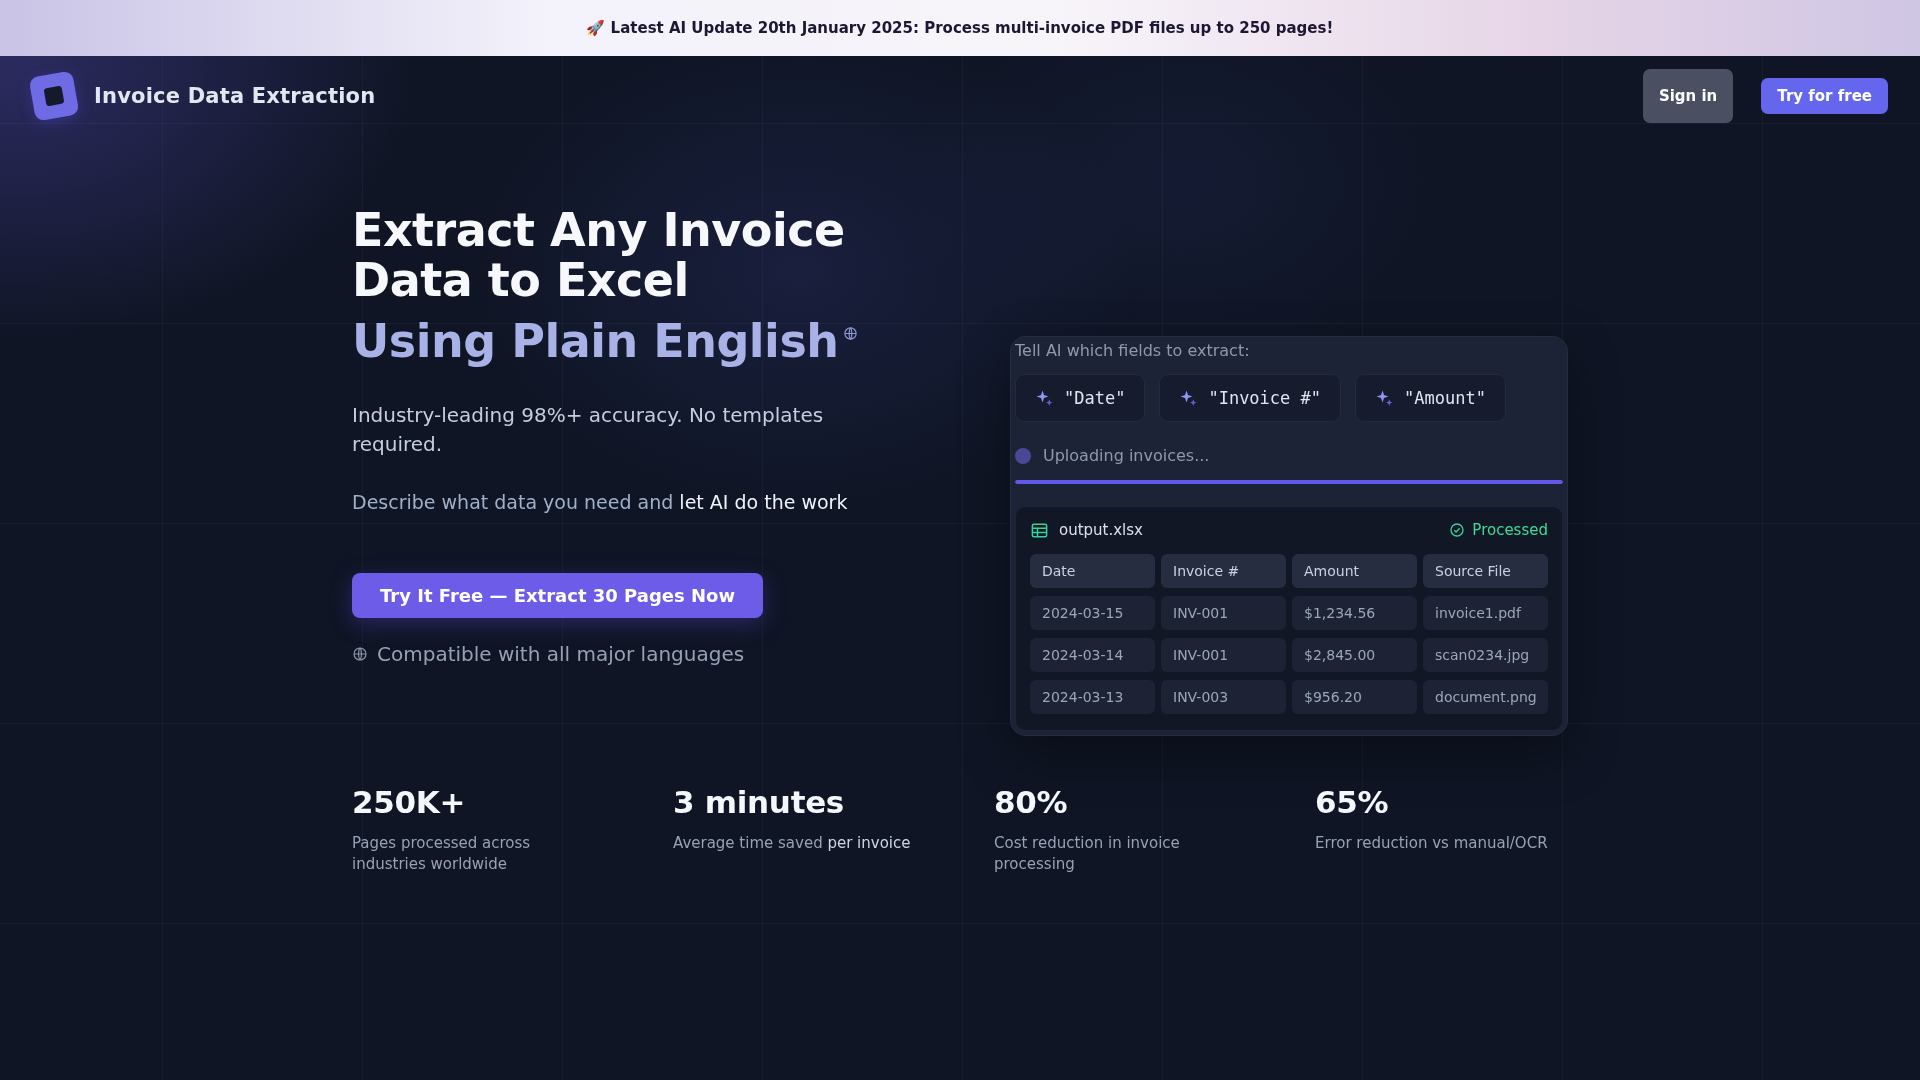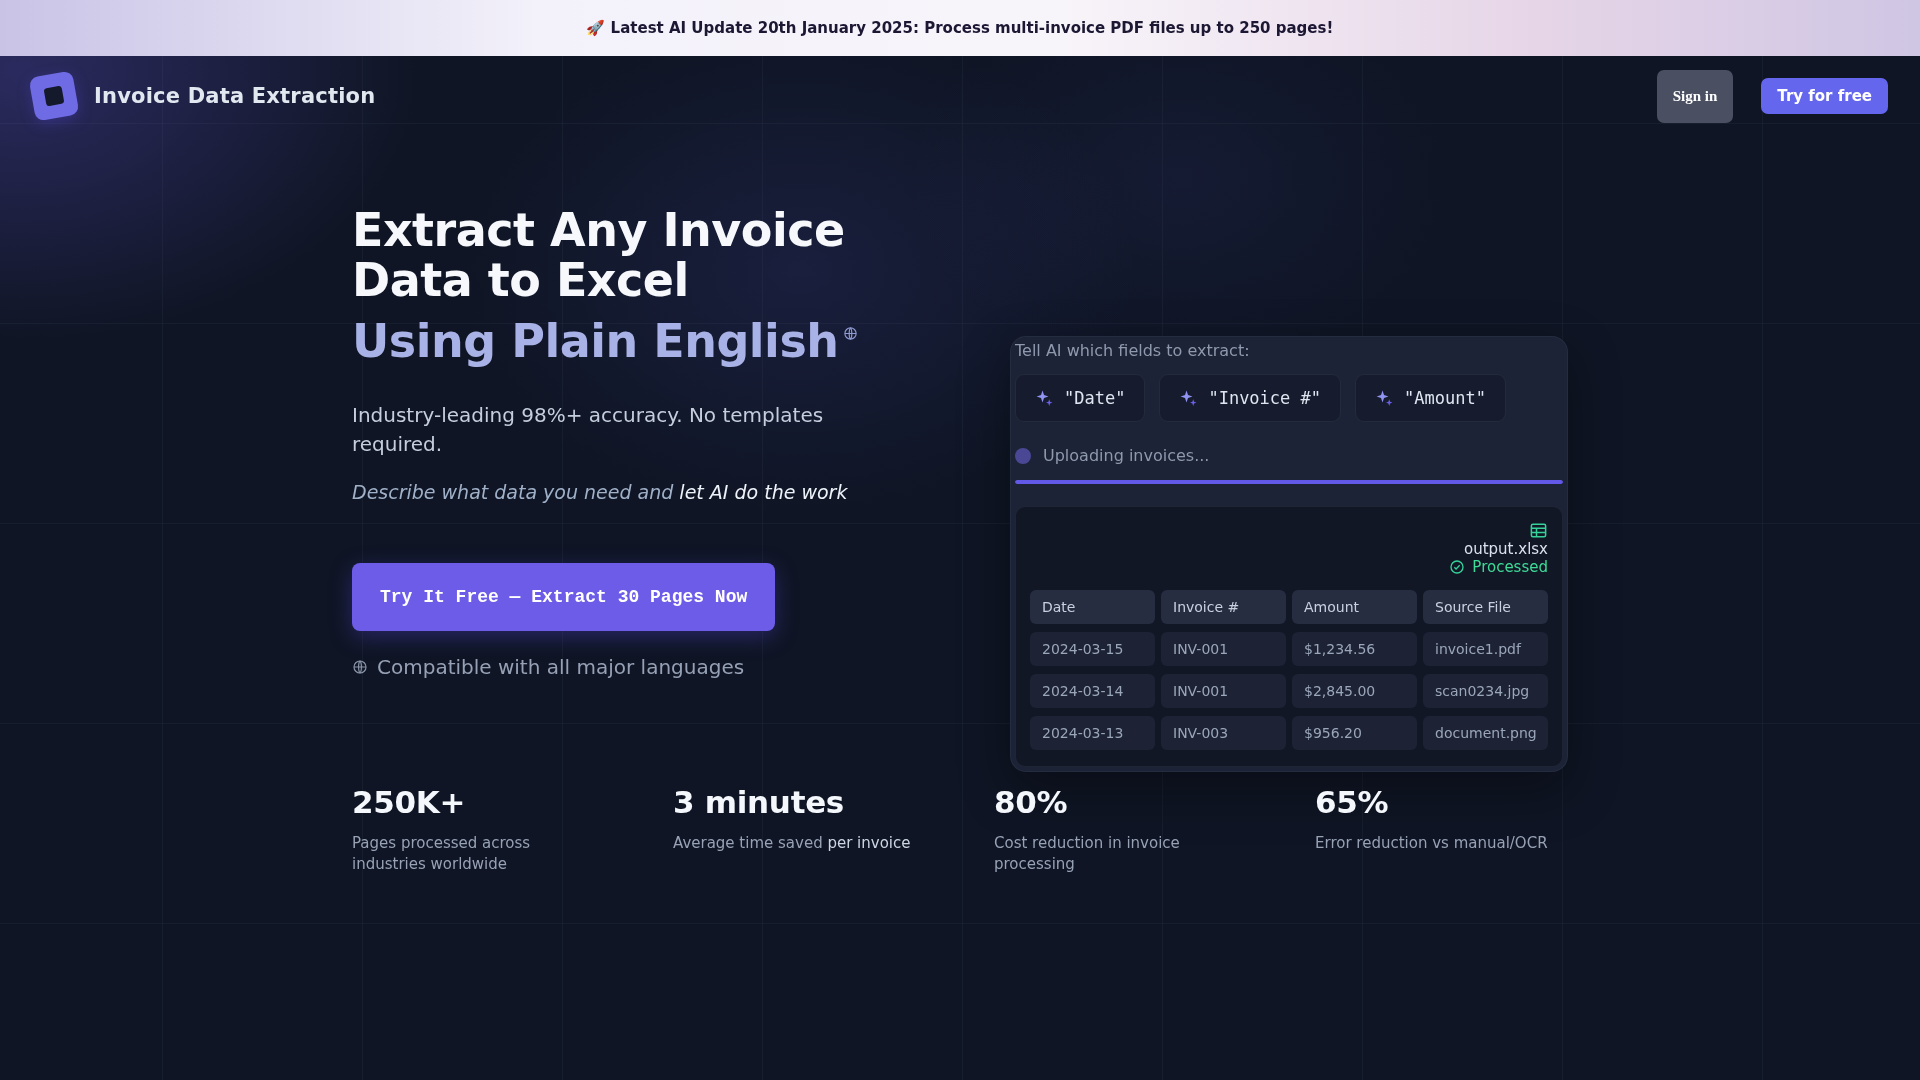--- a/index.html
+++ b/index.html
@@ -42,40 +42,39 @@
     box-shadow: 0 4px 14px rgba(80,70,210,0.35);
   }
   .logo-hole {
     width: 18px; height: 18px;
     background: #141a2b;
     border-radius: 3px;
   }
   .brand-name { font-size: 21px; font-weight: bold; margin-left: 18px; letter-spacing: 0.2px; }
   .header-spacer { flex: 1; }
   .btn { border: none; cursor: pointer; font-family: inherit; font-weight: bold; border-radius: 7px; color: #ffffff; }
-  .btn-signin { background: #4a5062; font-size: 15px; padding: 18px 16px; margin-right: 28px; font-family: Liberation Serif, serif; }
+  .btn-signin { background: #4a5062; font-size: 15px; padding: 18px 16px; margin-right: 28px; }
   .btn-tryfree { background: #6467ee; font-size: 15px; padding: 9px 16px; }
 
   
   .hero { position: relative; }
   .hero-left { position: absolute; left: 352px; top: 70px; width: 560px; }
   .hero-title { font-size: 46px; font-weight: 800; line-height: 1.08; color: #f6f8fc; letter-spacing: -0.5px; }
   .hero-title-accent { font-size: 46px; font-weight: 800; line-height: 1.08; color: #a8b2e6; margin-top: 12px; letter-spacing: -0.5px; }
   .globe-sup { display: inline-block; vertical-align: super; margin-left: 4px; }
   .hero-subtitle { margin-top: 34px; font-size: 20px; line-height: 1.45; color: #c4cedd; width: 480px; }
-  .hero-desc { margin-top: 22px; font-size: 19px; color: #9fb0c8; font-style: italic; }
+  .hero-desc { margin-top: 32px; font-size: 19px; color: #9fb0c8; }
   .hero-desc .hl { color: #eef3fa; }
   .cta-btn {
     margin-top: 60px;
     background: #6d5ce8; color: #fff;
     font-size: 18px; font-weight: bold;
-    padding: 24px 28px; border-radius: 8px;
+    padding: 12px 28px; border-radius: 8px;
     display: inline-block;
     box-shadow: 0 6px 22px rgba(90,70,220,0.35);
-    font-family: Liberation Mono, monospace;
   }
   .compat-line { margin-top: 24px; display: flex; align-items: center; gap: 9px; font-size: 20px; color: #96a1b5; }
 
   
   .demo-panel {
     position: absolute; left: 1010px; top: 200px;
     width: 558px;
     background: #1d2336;
     border: 1px solid rgba(148,163,184,0.07);
     border-radius: 16px;
@@ -98,21 +97,21 @@
   .progress-track { margin-top: 15px; height: 4px; border-radius: 2px; background: rgba(148,163,184,0.10); overflow: hidden; }
   .progress-fill { height: 100%; background: #6158e8; border-radius: 2px; }
 
   .output-card {
     margin-top: 22px;
     background: #121726;
     border: 1px solid rgba(148,163,184,0.10);
     border-radius: 10px;
     padding: 14px 14px 16px 14px;
   }
-  .output-head { display: flex; align-items: flex-end; flex-direction: column; }
+  .output-head { display: flex; align-items: flex-start; }
   .file-name { font-size: 15px; color: #dbe2ee; margin-left: 10px; }
   .output-head-spacer { flex: 1; }
   .status-badge { display: flex; align-items: center; gap: 7px; font-size: 15px; color: #3ddc97; }
 
   .xtable { margin-top: 14px; display: grid; grid-template-columns: repeat(4, 1fr); gap: 8px 6px; }
   .xcell { border-radius: 6px; padding: 9px 12px; font-size: 14px; white-space: nowrap; overflow: hidden; }
   .xcell.head { background: #262d41; color: #c9d1e0; }
   .xcell.body { background: #1d2335; color: #9aa6ba; }
 
   

